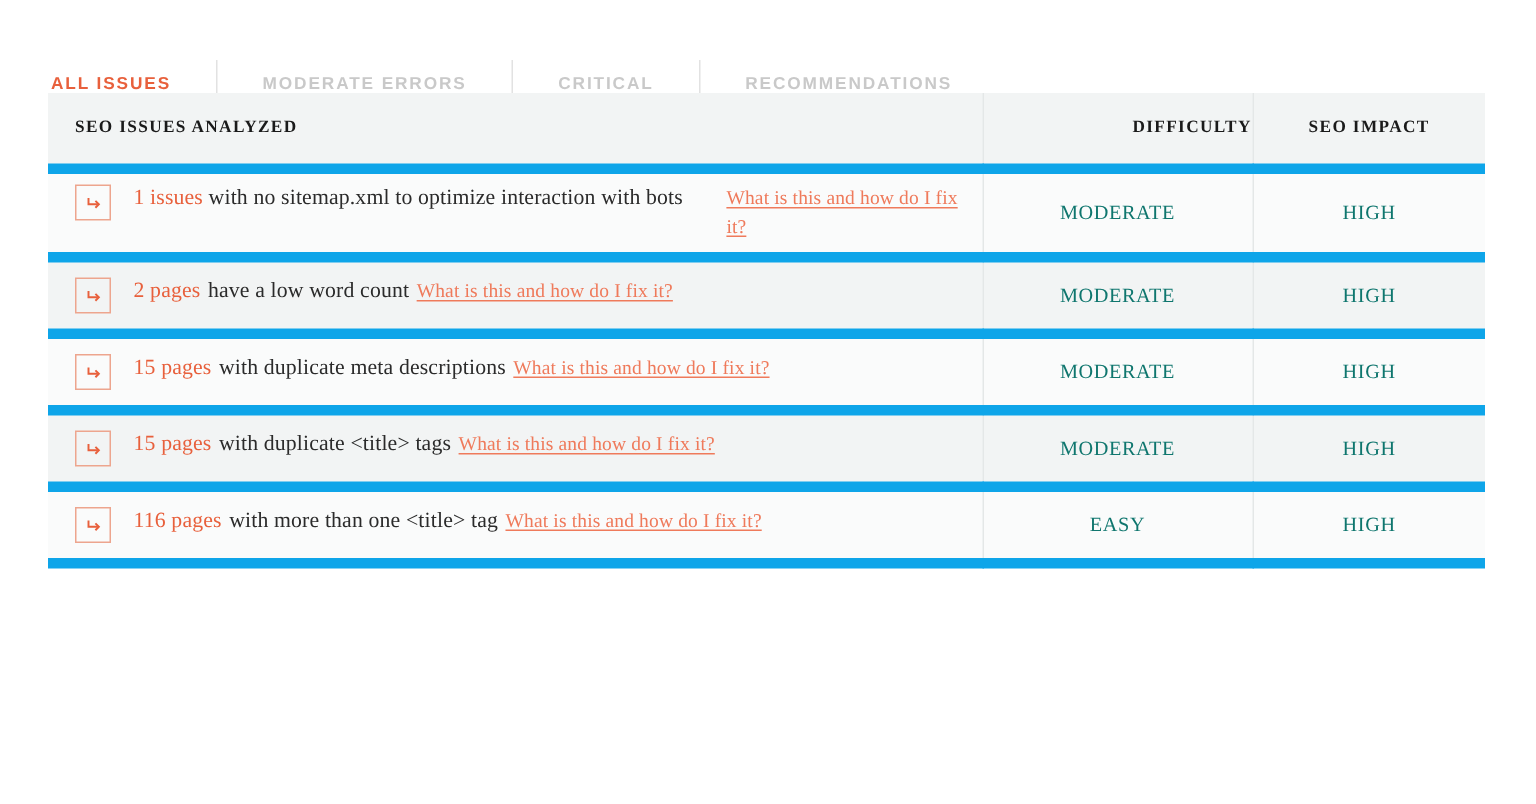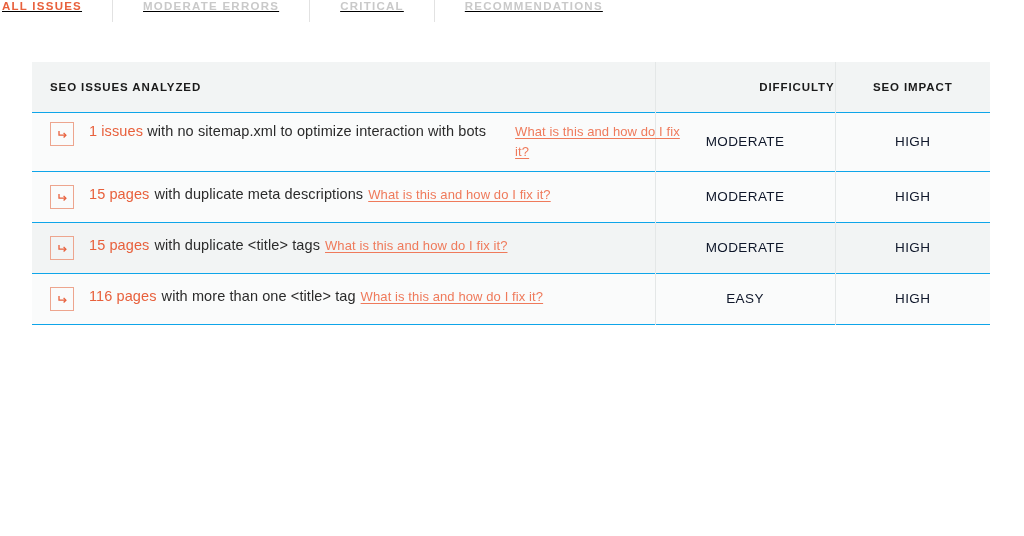--- a/index.html
+++ b/index.html
@@ -15,23 +15,23 @@
   .page {
     position: relative;
     width: 1024px;
     height: 536px;
     background: #ffffff;
   }
 
   
   .tabbar {
     display: flex;
-    align-items: flex-start;
+    align-items: flex-end;
     height: 62px;
-    text-decoration: underline;
+    padding-left: 32px;
   }
 
   .tab {
     font-size: 11.5px;
     font-weight: bold;
     letter-spacing: 1.25px;
     color: #c9c9c9;
     white-space: nowrap;
     cursor: pointer;
     padding: 0 2px;
@@ -50,21 +50,21 @@
   
   .table {
     position: absolute;
     left: 32px;
     top: 62px;
     width: 958px;
     border-collapse: collapse;
     table-layout: fixed;
   }
 
-  .table tr { border-bottom: 1px solid #0ea5e9; }
+  .table tr { border-bottom: 7px solid #0ea5e9; font-family: Liberation Serif, serif; }
 
   .thead-row { background: #f2f4f4; }
 
   .thead-row th {
     height: 50px;
     font-size: 11.5px;
     font-weight: bold;
     letter-spacing: 0.9px;
     color: #1a1a1a;
     vertical-align: middle;
@@ -144,21 +144,21 @@
   }
   .row-wrap .fixlink-wrap {
     width: 170px;
     flex: 0 0 auto;
     padding-top: 1px;
   }
 
   td.val-cell {
     text-align: center;
     font-size: 13.5px;
-    color: #0f172a;
+    color: #0f766e;
     letter-spacing: 0.4px;
     border-left: 1px solid #e4e7e7;
     vertical-align: middle;
   }
 </style>
 </head>
 <body>
 
 <div class="page">
 
@@ -192,20 +192,39 @@
               </svg>
             </span>
             <span class="issue-text"><span class="count">1 issues</span> <span class="phrase">with no sitemap.xml to optimize interaction with bots</span></span>
             <span class="fixlink-wrap"><a class="fixlink">What is this and how do I fix it?</a></span>
           </div>
         </td>
         <td class="val-cell">MODERATE</td>
         <td class="val-cell">HIGH</td>
       </tr>
 
+      <tr class="even">
+        <td class="issue-cell">
+          <div class="issue-inner">
+            <span class="arrow-box">
+              <svg width="13" height="13" viewBox="0 0 13 13" aria-hidden="true">
+                <path d="M3 3 V7.2 H9.2" fill="none" stroke="#e8603c" stroke-width="1.3"></path>
+                <path d="M7.6 4.9 L9.9 7.2 L7.6 9.5" fill="none" stroke="#e8603c" stroke-width="1.3"></path>
+              </svg>
+            </span>
+            <span class="issue-text">
+                <span class="count">2 pages</span> 
+                <span class="phrase">have a low word count</span> 
+                <a class="fixlink">What is this and how do I fix it?</a>
+              </span>
+          </div>
+        </td>
+        <td class="val-cell">MODERATE</td>
+        <td class="val-cell">HIGH</td>
+      </tr>
 
       <tr class="odd">
         <td class="issue-cell">
           <div class="issue-inner">
             <span class="arrow-box">
               <svg width="13" height="13" viewBox="0 0 13 13" aria-hidden="true">
                 <path d="M3 3 V7.2 H9.2" fill="none" stroke="#e8603c" stroke-width="1.3"></path>
                 <path d="M7.6 4.9 L9.9 7.2 L7.6 9.5" fill="none" stroke="#e8603c" stroke-width="1.3"></path>
               </svg>
             </span>

